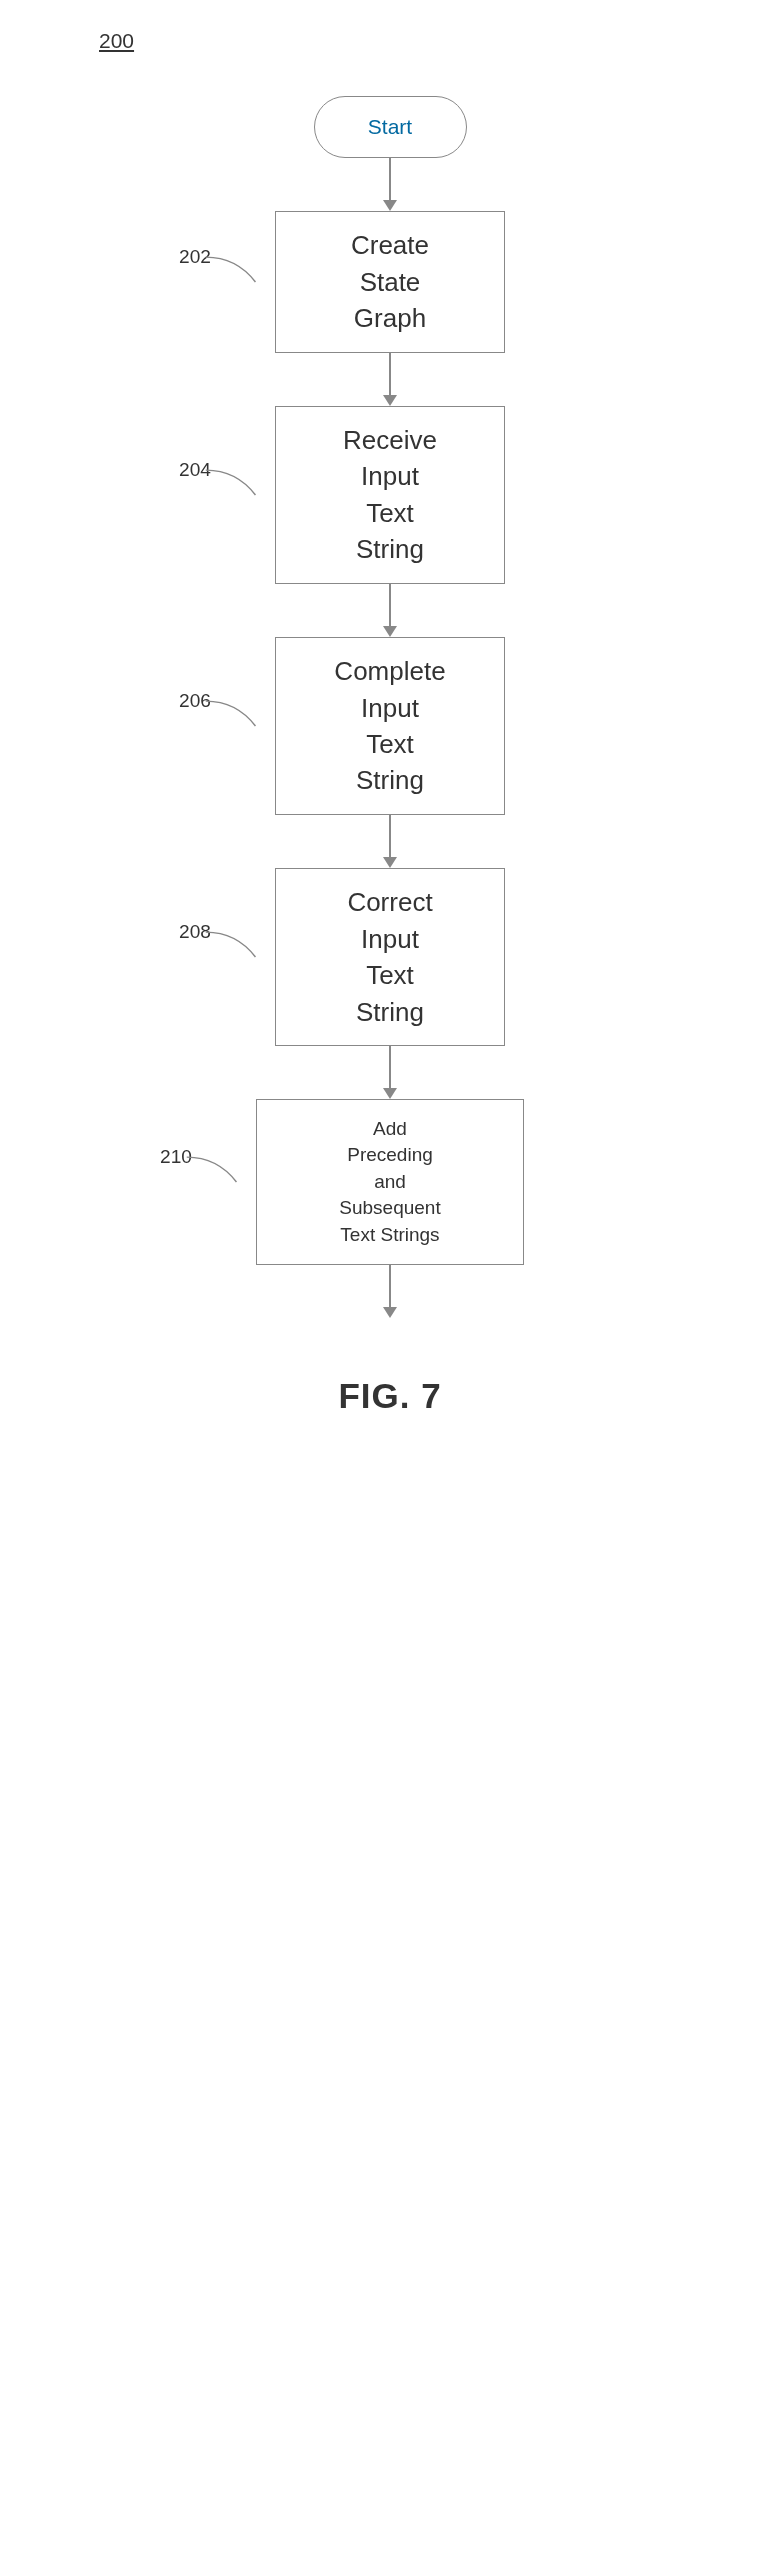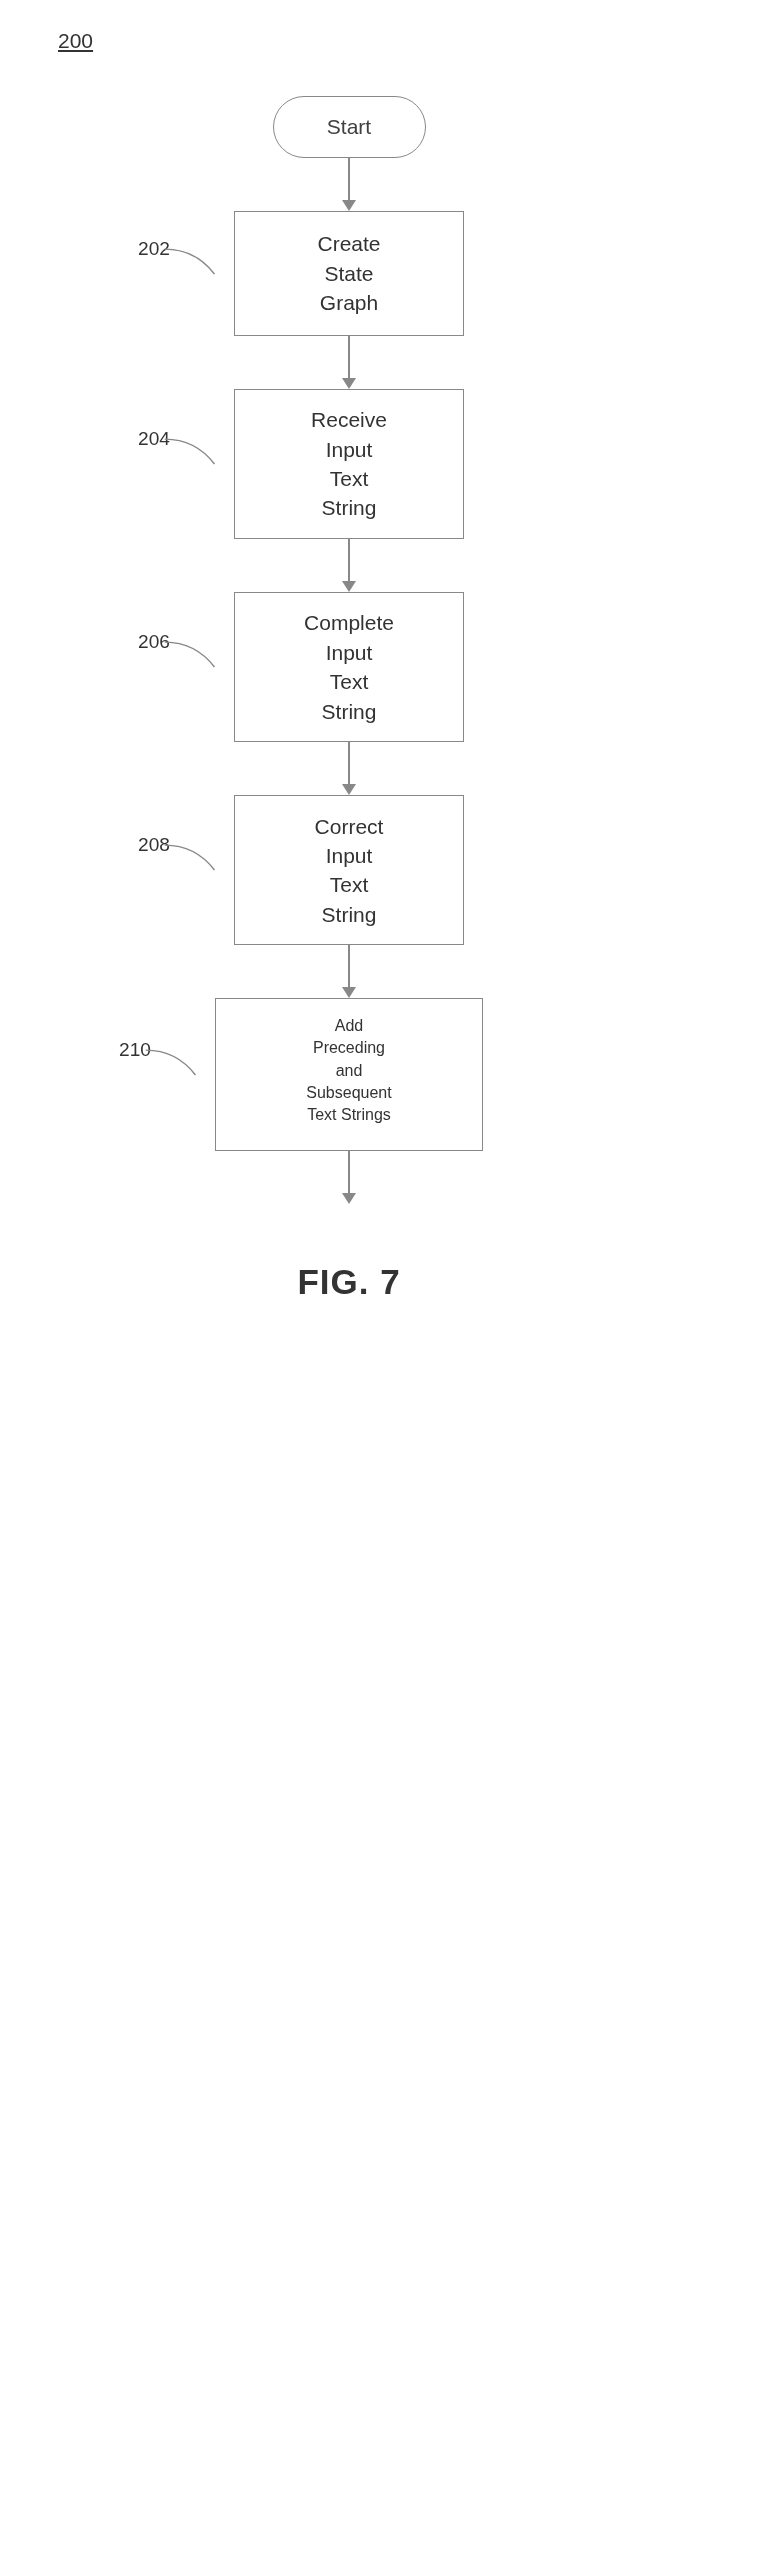--- a/index.html
+++ b/index.html
@@ -16,20 +16,21 @@
       position: relative;
     }
 
     .diagram-container {
       position: relative;
       width: 698px;
       padding: 38px 0;
       display: flex;
       flex-direction: column;
       align-items: center;
+      margin-left: 41px;
     }
 
     .figure-label-top {
       position: absolute;
       top: 29px;
       left: 58px;
       font-size: 21px;
       font-weight: normal;
       text-decoration: underline;
       color: #333;
@@ -47,35 +48,35 @@
     .oval {
       border: 1.9px solid #888;
       border-radius: 48px;
       width: 153px;
       height: 62px;
       display: flex;
       align-items: center;
       justify-content: center;
       background: #fff;
       font-size: 21px;
-      color: #404040;
+      color: #0369a1;
       position: relative;
       z-index: 2;
     }
 
     
     .rect {
       border: 1.9px solid #888;
       width: 230px;
       min-height: 125px;
       display: flex;
       align-items: center;
       justify-content: center;
       background: #fff;
-      font-size: 21px;
+      font-size: 26px;
       color: #333;
       text-align: center;
       line-height: 1.4;
       padding: 15.3px 11.5px;
       position: relative;
       z-index: 2;
     }
 
     
     .arrow {
@@ -102,21 +103,21 @@
     }
 
     
     .rect-wide {
       border: 1.9px solid #888;
       width: 268px;
       min-height: 153px;
       display: flex;
       justify-content: center;
       background: #fff;
-      font-size: 16px;
+      font-size: 19px;
       color: #333;
       text-align: center;
       line-height: 1.4;
       padding: 15.3px 11.5px;
       position: relative;
       z-index: 2;
     }
 
     .figure-caption {
       margin-top: 58px;

